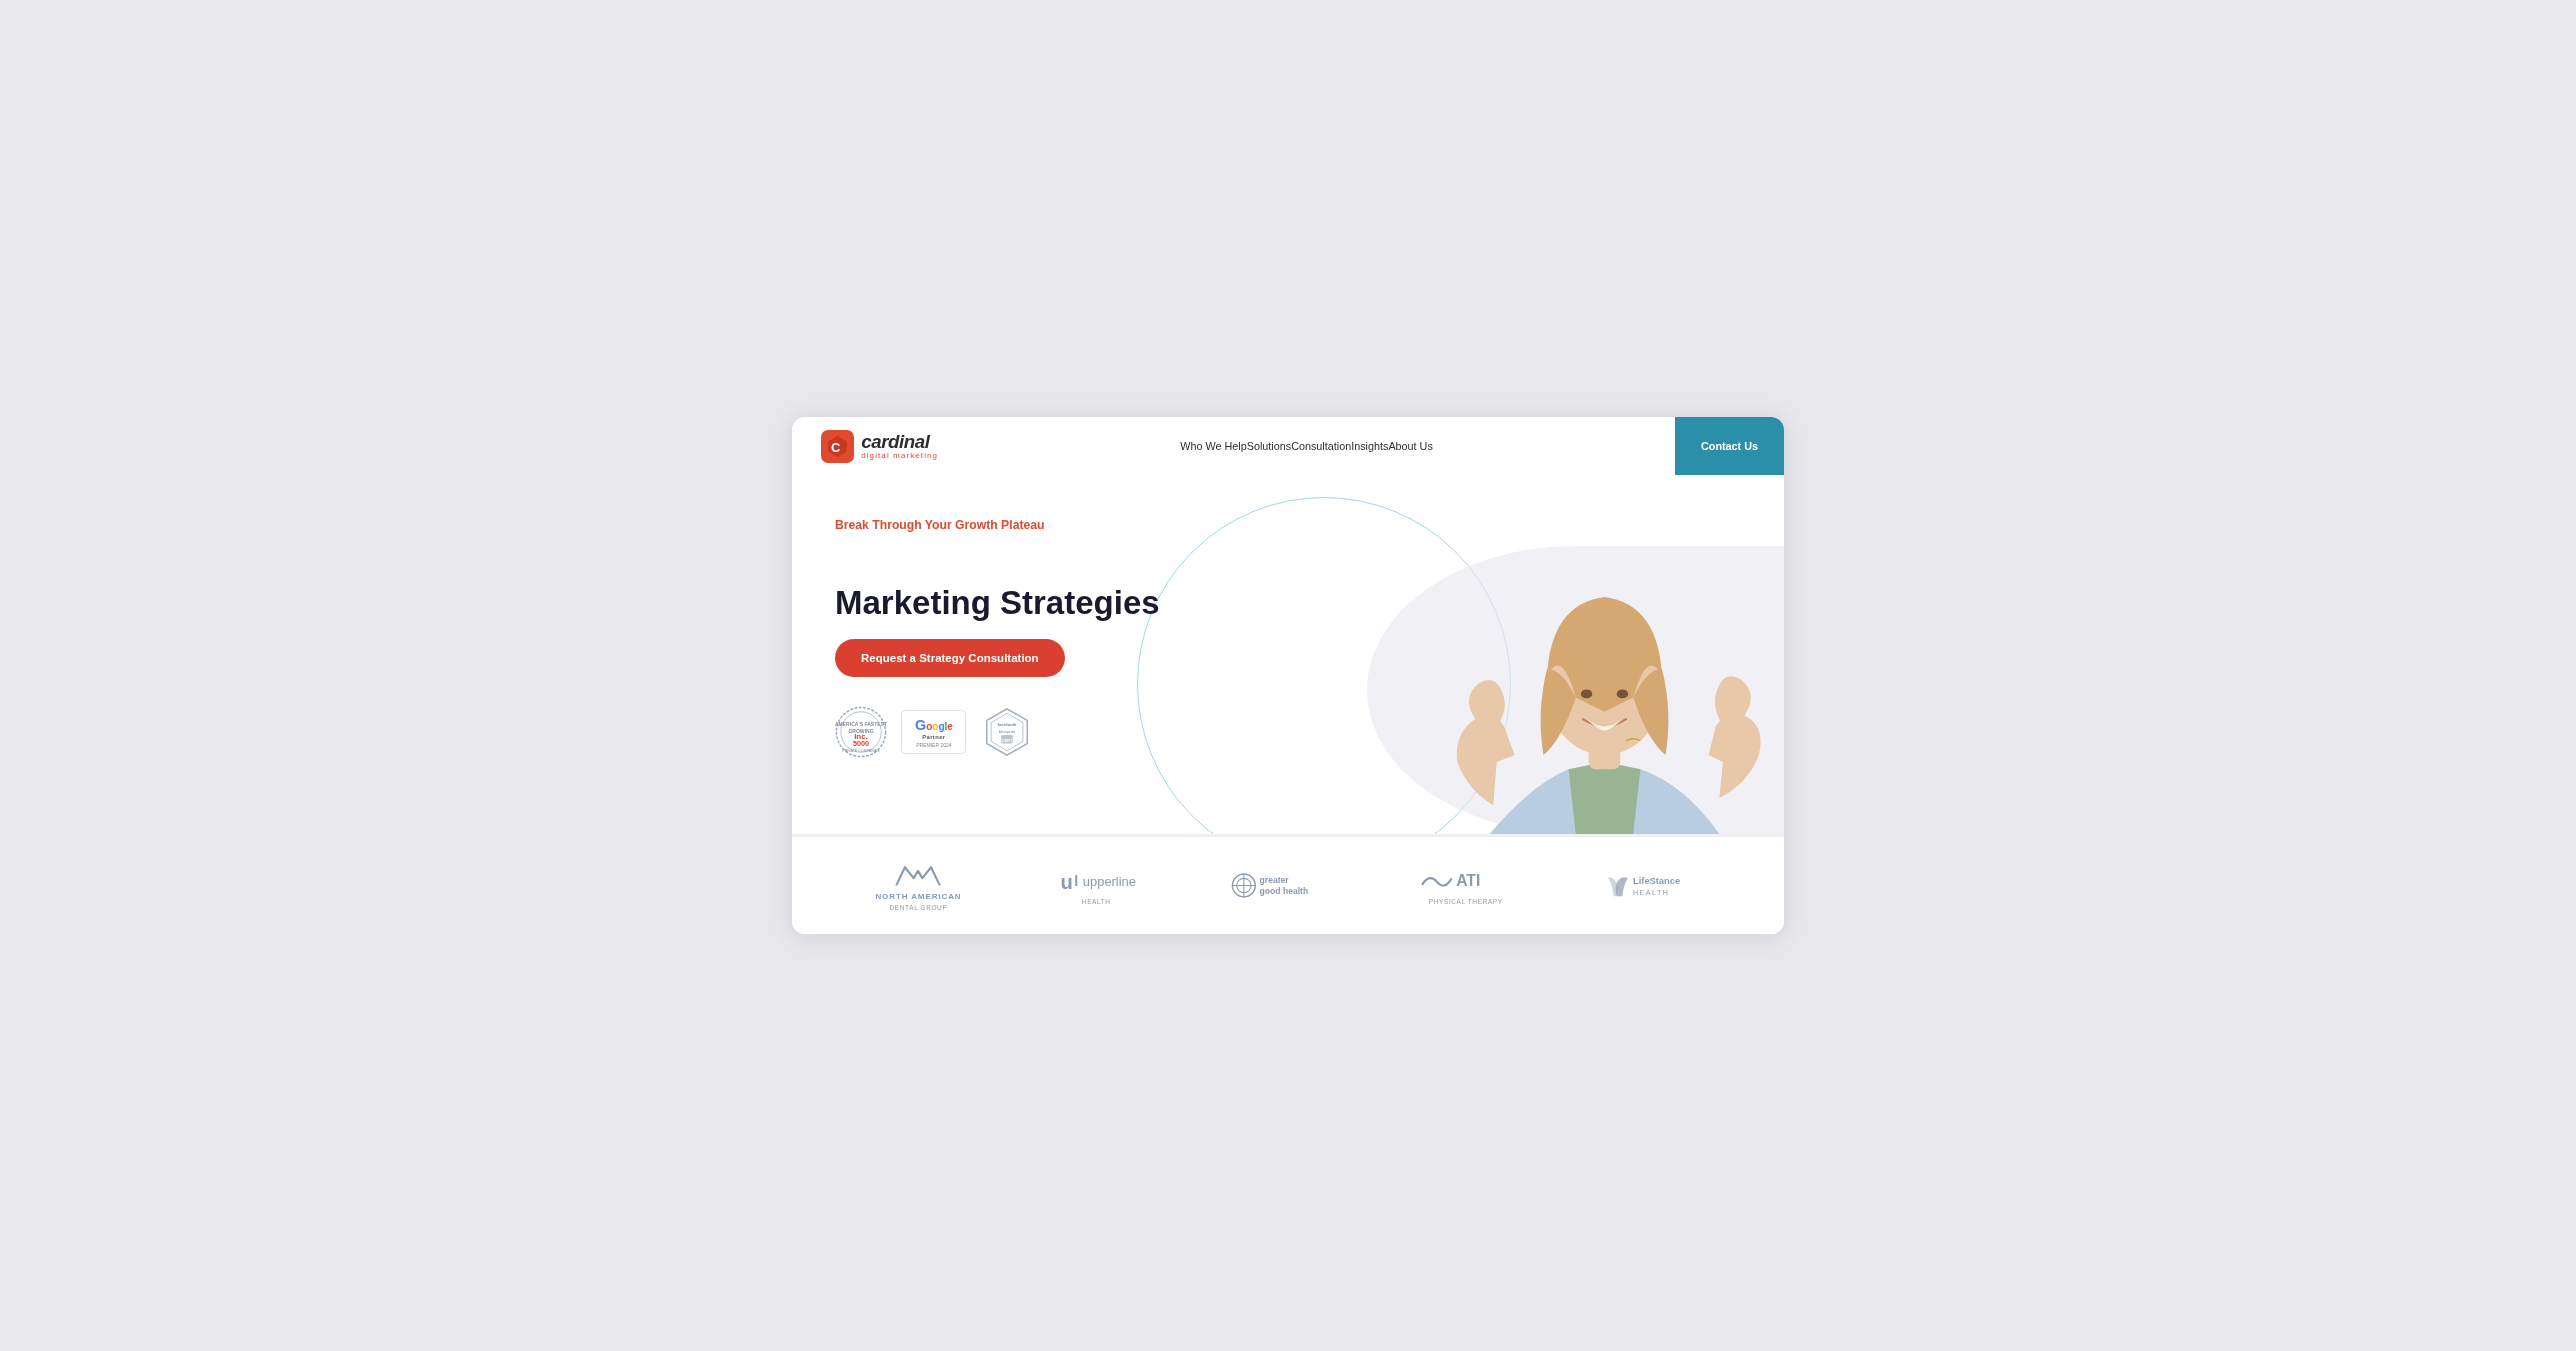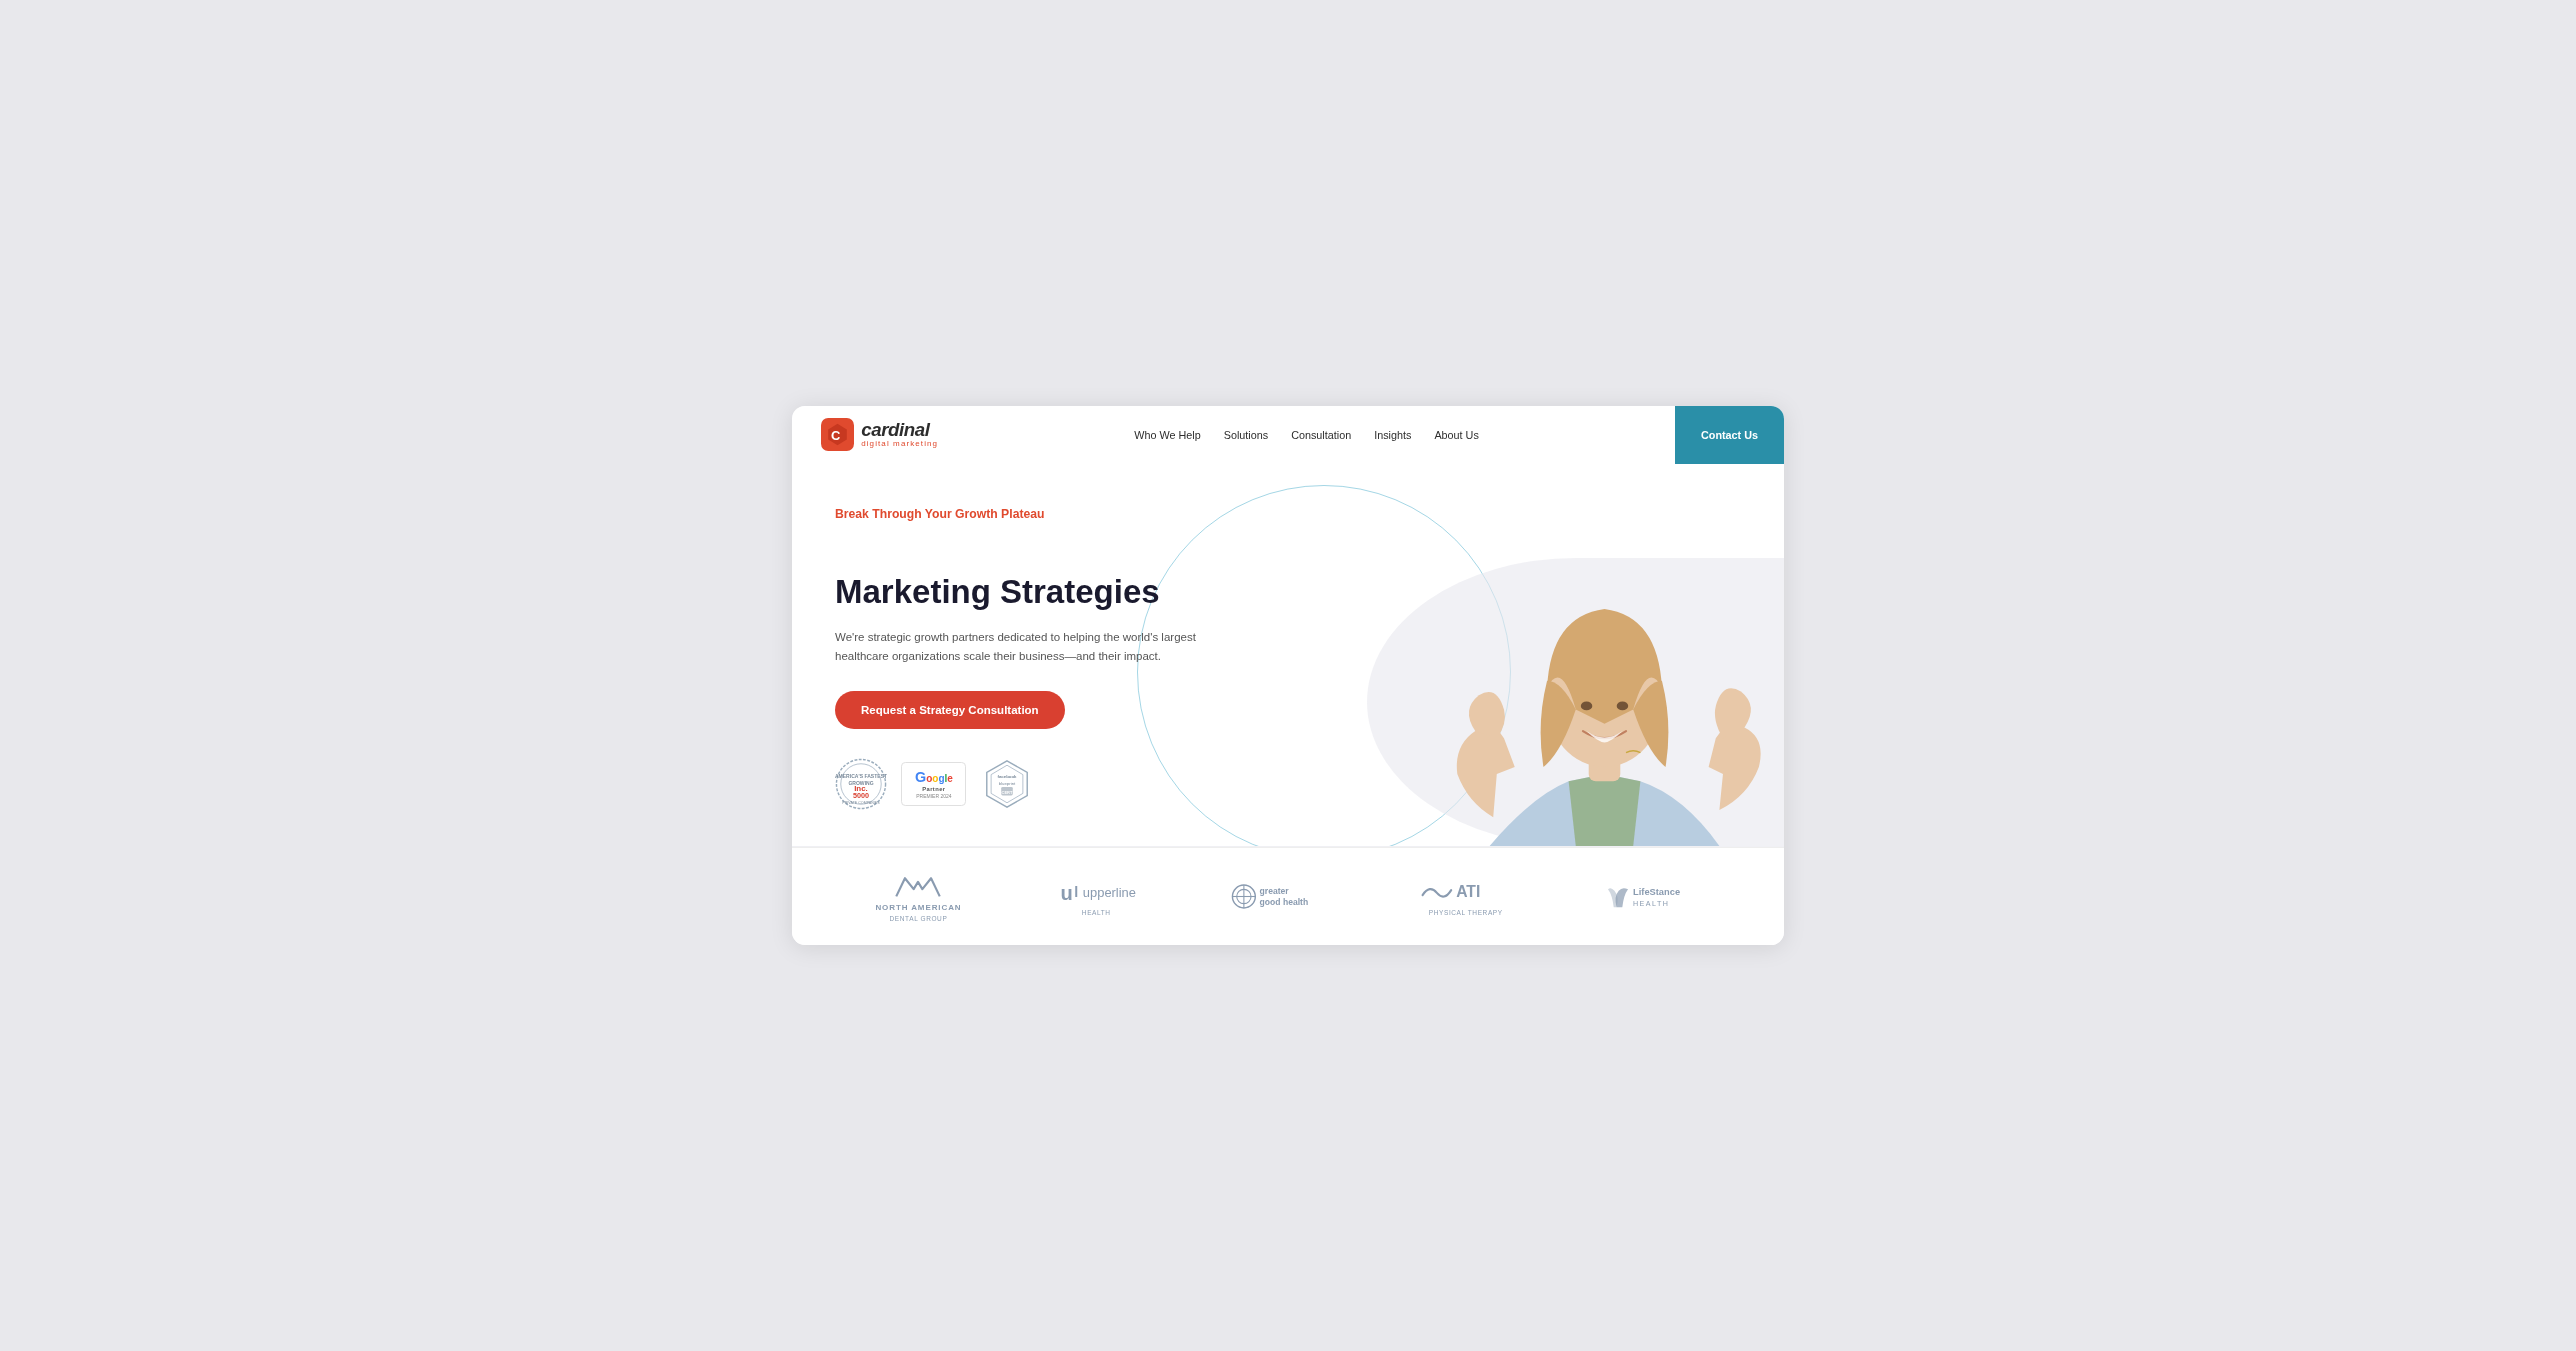--- a/index.html
+++ b/index.html
@@ -61,21 +61,20 @@
     .logo-text .subtitle {
       font-size: 8px;
       color: #e04a2e;
       letter-spacing: 1.1px;
       text-transform: lowercase;
     }
 
     .nav {
       display: flex;
       align-items: flex-end;
-      gap: 23px;
     }
 
     .nav-item {
       font-size: 10.8px;
       color: #2d2d2d;
       font-weight: 500;
       cursor: pointer;
       white-space: nowrap;
     }
 
@@ -334,21 +333,20 @@
     </div>
 
     <div class="hero-content">
       <div class="hero-eyebrow">Break Through Your Growth Plateau</div>
 
       <h1 class="hero-title">
         <br>
         <span>Marketing Strategies</span>
       </h1>
 
-      <p class="hero-description">We're strategic growth partners dedicated to helping the world's largest healthcare organizations scale their business—and their impact.</p>
 
       <div class="cta-button">Request a Strategy Consultation</div>
 
       
       <div class="badges">
 
         <div class="badge">
           <svg width="52" height="52" viewBox="0 0 72 72" xmlns="http://www.w3.org/2000/svg">
             <circle cx="36" cy="36" r="34" fill="none" stroke="#9aacbc" stroke-width="2" stroke-dasharray="4,2"></circle>
             <circle cx="36" cy="36" r="28" fill="none" stroke="#9aacbc" stroke-width="1"></circle>

